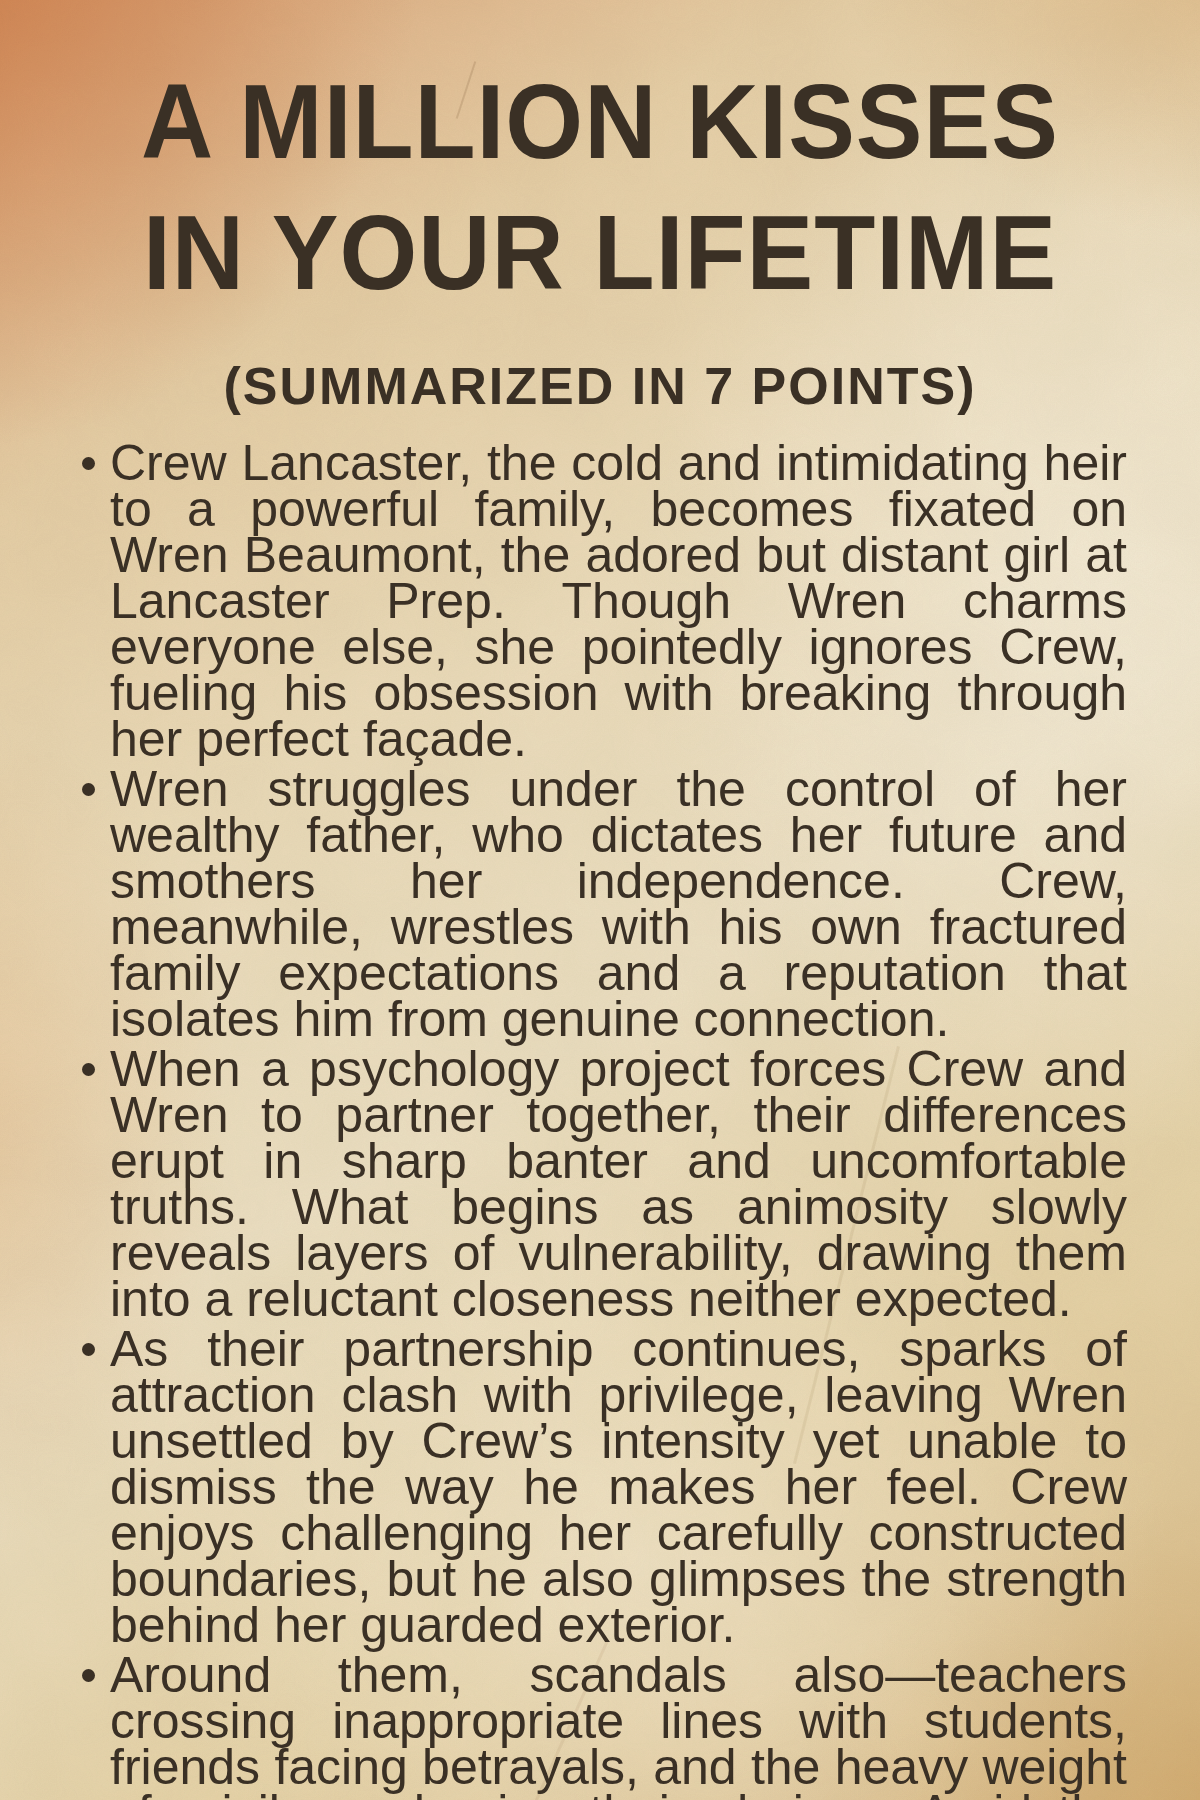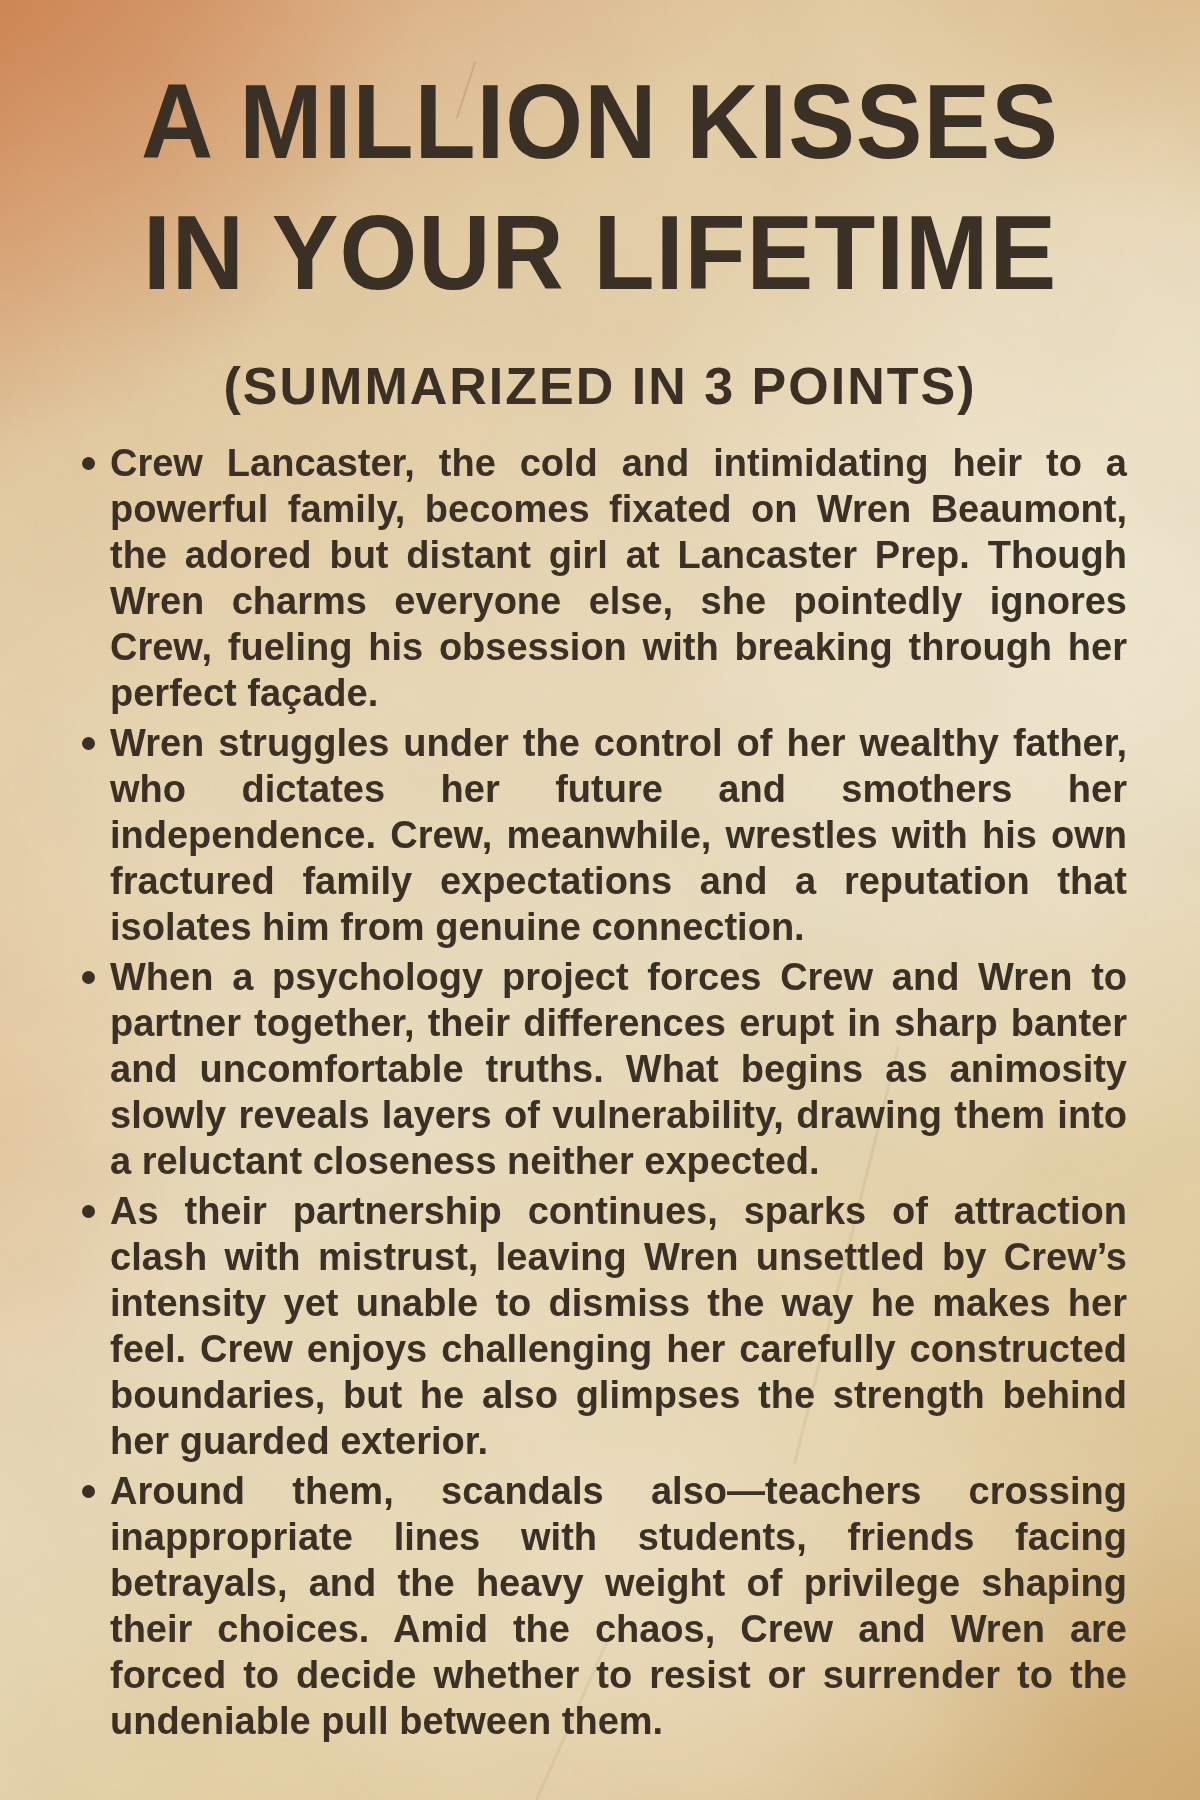--- a/index.html
+++ b/index.html
@@ -64,22 +64,22 @@
   ul.points {
     margin: 26px 73px 0 80px;
     padding: 0;
     list-style: none;
   }
   ul.points li {
     position: relative;
     padding-left: 30px;
     margin: 0 0 4px 0;
     text-align: justify;
-    font-weight: 700;
-    font-size: 38px;
+    font-weight: 400;
+    font-size: 50px;
     line-height: 46px;
     color: var(--text, #3a3025);
   }
   ul.points .dot {
     position: absolute;
     left: 2px;
     top: 17px;
     width: 13px;
     height: 13px;
     border-radius: 50%;
@@ -120,38 +120,38 @@
   <div class="crease crease-2"></div>
   <div class="crease crease-3"></div>
 
   <div class="content">
 
     <h1 class="book-title">
       <span class="tl">A MILLION KISSES</span>
       <span class="tl">IN YOUR LIFETIME</span>
     </h1>
 
-    <div class="subtitle">(SUMMARIZED IN 3 POINTS)</div>
+    <div class="subtitle">(SUMMARIZED IN 7 POINTS)</div>
 
     <ul class="points">
       <li>
         <span class="dot"></span>
         <span class="txt">Crew Lancaster, the cold and intimidating heir to a powerful family, becomes fixated on Wren Beaumont, the adored but distant girl at Lancaster Prep. Though Wren charms everyone else, she pointedly ignores Crew, fueling his obsession with breaking through her perfect façade.</span>
       </li>
       <li>
         <span class="dot"></span>
         <span class="txt">Wren struggles under the control of her wealthy father, who dictates her future and smothers her independence. Crew, meanwhile, wrestles with his own fractured family expectations and a reputation that isolates him from genuine connection.</span>
       </li>
       <li>
         <span class="dot"></span>
         <span class="txt">When a psychology project forces Crew and Wren to partner together, their differences erupt in sharp banter and uncomfortable truths. What begins as animosity slowly reveals layers of vulnerability, drawing them into a reluctant closeness neither expected.</span>
       </li>
       <li>
         <span class="dot"></span>
-        <span class="txt">As their partnership continues, sparks of attraction clash with mistrust, leaving Wren unsettled by Crew’s intensity yet unable to dismiss the way he makes her feel. Crew enjoys challenging her carefully constructed boundaries, but he also glimpses the strength behind her guarded exterior.</span>
+        <span class="txt">As their partnership continues, sparks of attraction clash with privilege, leaving Wren unsettled by Crew’s intensity yet unable to dismiss the way he makes her feel. Crew enjoys challenging her carefully constructed boundaries, but he also glimpses the strength behind her guarded exterior.</span>
       </li>
       <li>
         <span class="dot"></span>
         <span class="txt">Around them, scandals also—teachers crossing inappropriate lines with students, friends facing betrayals, and the heavy weight of privilege shaping their choices. Amid the chaos, Crew and Wren are forced to decide whether to resist or surrender to the undeniable pull between them.</span>
       </li>
     </ul>
 
 
   </div>
 </div>

